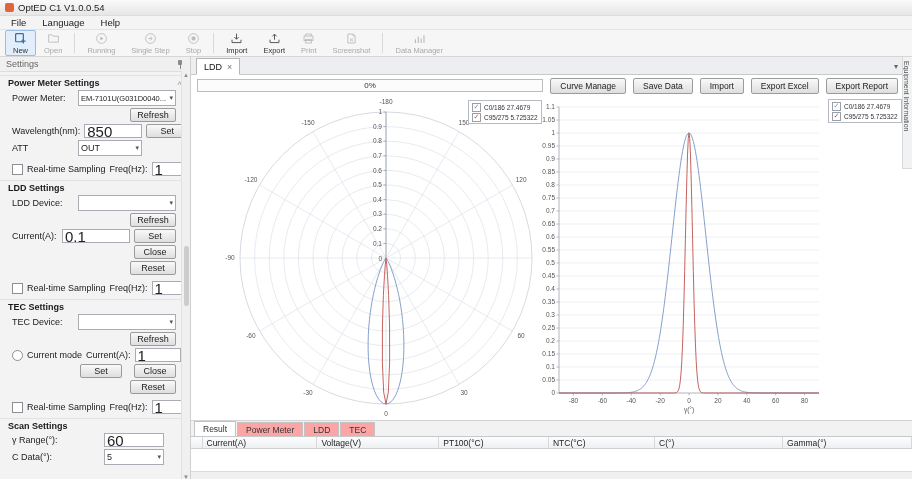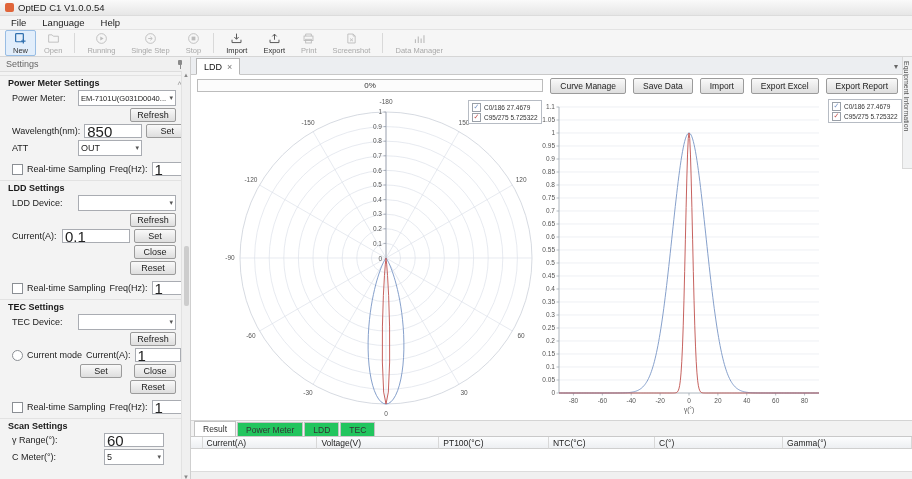--- a/index.html
+++ b/index.html
@@ -55,21 +55,21 @@
   .abtn{height:14px;border:1px solid #9b9b9b;background:linear-gradient(#f9f9f9,#dedede);border-radius:2px;font-size:8.5px;display:inline-flex;align-items:center;padding:0 9px;color:#222;white-space:nowrap;}
   .charts{height:325px;position:relative;background:#fff;}
   .charts svg{position:absolute;font-family:"Liberation Sans",sans-serif;}
   #polar-svg{left:2px;top:0;}
   #line-svg{left:342px;top:0;}
   .legend{position:absolute;background:#fff;border:1px solid #b7bcc4;padding:1px 3px;font-size:6.5px;color:#333;z-index:3;}
   .lrow{display:flex;align-items:center;gap:3px;height:10px;}
   .lcb{width:7px;height:7px;border:1px solid #9aa0a8;background:#fff;font-size:7px;line-height:6px;text-align:center;flex:0 0 auto;}
   .side-strip{position:absolute;top:0;right:0;width:10px;height:112px;background:#f1f2f3;border-left:1px solid #d9d9d9;border-bottom:1px solid #d9d9d9;z-index:5;writing-mode:vertical-lr;font-size:7px;color:#555;padding-top:4px;box-sizing:border-box;overflow:hidden;white-space:nowrap;}
   .bottom-tabs{height:15px;display:flex;align-items:flex-end;background:#f2f2f2;border-top:1px solid #d4d4d4;padding-left:3px;}
-  .btab{height:13px;display:flex;align-items:center;padding:0 8px;font-size:8.5px;color:#333;border:1px solid #c3c3c3;border-bottom:none;background:#22c55e;margin-right:1px;}
+  .btab{height:13px;display:flex;align-items:center;padding:0 8px;font-size:8.5px;color:#333;border:1px solid #c3c3c3;border-bottom:none;background:#fca5a5;margin-right:1px;}
   .btab.active{background:#fff;height:14px;}
   .tbl{width:100%;border-top:1px solid #c9c9c9;}
   .trow{display:flex;height:12px;font-size:8.5px;}
   .tcell{display:flex;align-items:center;padding:0 4px;box-sizing:border-box;overflow:hidden;white-space:nowrap;border-right:1px solid #d8d8d8;border-bottom:1px solid #cfcfcf;}
   .th{background:linear-gradient(#fcfdfe,#edeff2);color:#222;}
   .trow.sel-row .tcell{background:#1b75d0;color:#fff;border-right:1px solid #3f8edd;border-bottom:1px solid #1866b8;}
   .trow.sel-row .tcell.rowsel{background:#1b75d0;color:#fff;justify-content:center;padding:0;}
   .tcell.rowsel{justify-content:center;padding:0;}
   .bottom-fill{flex:1;background:#fff;}
   .status-strip{height:9px;background:#f0f0f0;border-top:1px solid #dcdcdc;}
@@ -292,21 +292,21 @@
       </div>
 
       <div class="group-title">
         <span>Scan Settings</span>
       </div>
       <div class="frow">
         <span class="flabel">γ Range(°):</span>
         <input class="txt ml-auto" style="width: 54px; margin-right: 12px;" value="60">
       </div>
       <div class="frow">
-        <span class="flabel">C Meter(°):</span>
+        <span class="flabel">C Data(°):</span>
         <div class="sel ml-auto" style="width:54px;margin-right:12px">
           <span class="sel-val" style="font-size:9px">5</span>
           <span class="arr">▾</span>
         </div>
       </div>
 
       <div class="sb-scroll">
         <span>▲</span>
         <span class="sb-thumb"></span>
         <span>▼</span>

